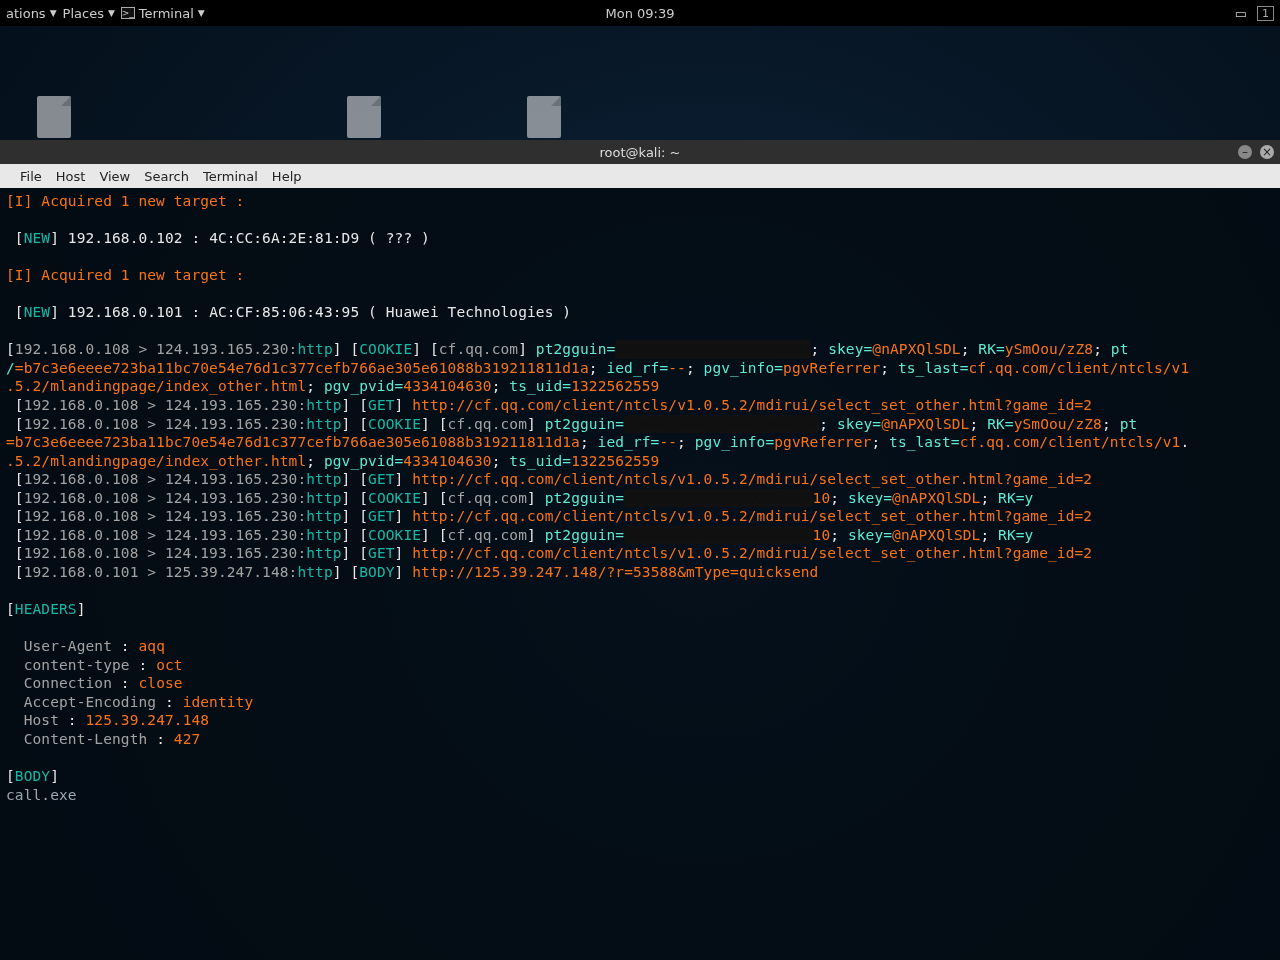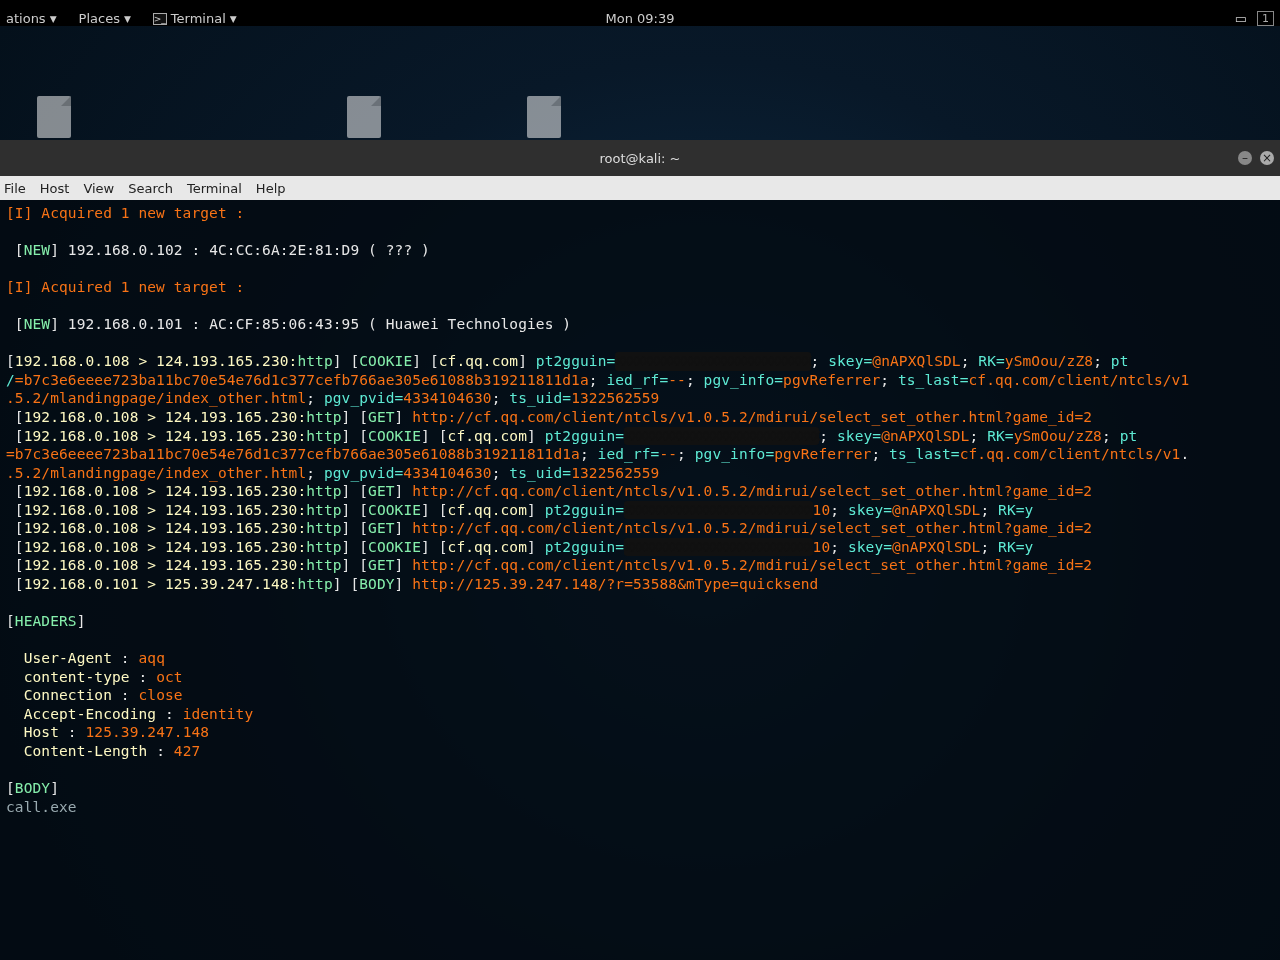--- a/index.html
+++ b/index.html
@@ -11,25 +11,25 @@
     width:1280px; height:960px;
     overflow:hidden;
     position:relative;
   }
   
   .top-panel{
     height:26px;
     background:#000;
     color:#ccc;
     display:flex;
-    align-items:flex-end;
+    align-items:center;
     font-family:"DejaVu Sans",sans-serif;
     font-size:13px;
     padding:0 6px;
-    gap:22px;
+    gap:6px;
     position:relative;
   }
   .top-panel .menu-item{ display:flex; align-items:center; gap:4px; cursor:default; }
   .top-panel .arr{ font-size:9px; }
   .top-panel .clock{ position:absolute; left:50%; transform:translateX(-50%); }
   .top-panel .tray{ margin-left:auto; display:flex; gap:10px; align-items:center; }
   .tray-box{ border:1px solid #888; color:#aaa; font-size:11px; padding:0 4px; }
   .term-ico{width:14px;height:12px;border:1px solid #aaa;display:inline-flex;align-items:center;justify-content:center;font-size:9px;background:#111;}
   
   .desktop{
@@ -45,55 +45,55 @@
   .desk-icon .pg{width:34px;height:42px;background:#eee;border-radius:2px;position:relative;}
   .desk-icon .pg::after{content:"";position:absolute;top:0;right:0;border-width:0 0 10px 10px;border-style:solid;border-color:transparent transparent #bbb transparent;}
   
   .term-window{
     position:absolute;
     left:0; right:0; top:140px; bottom:0;
     background:rgba(0,0,0,0);
     display:flex; flex-direction:column;
   }
   .term-titlebar{
-    height:36px;
+    height:24px;
     background:#2f2f2f;
     color:#ddd;
     display:flex; align-items:center;
     font-family:"DejaVu Sans",sans-serif;
     font-size:13px;
     position:relative;
   }
   .term-titlebar .title{ position:absolute; left:50%; transform:translateX(-50%); }
   .term-titlebar .win-btns{ position:absolute; right:6px; display:flex; gap:8px; font-size:12px;}
   .win-btn{ width:14px;height:14px;border-radius:50%;display:flex;align-items:center;justify-content:center;color:#222;}
   .win-min{background:#888;}
   .win-close{background:#aaa;}
   .term-menubar{
     height:24px;
     background:#e8e8e8;
     color:#222;
     display:flex; align-items:center;
-    gap:14px; padding:0 4px;
+    gap:14px; padding:0 20px;
     font-family:"DejaVu Sans",sans-serif;
     font-size:13px;
   }
   .term-body{
     flex:1;
     background:rgba(3,10,18,.85);
     color:#e8e8e8;
     padding:4px 6px;
     font-size:14.5px;
     line-height:1.28;
     white-space:pre;
     overflow:hidden;
     letter-spacing:.1px;
   }
-  .g{color:#86efac;}     
-  .cy{color:#fef9c3;}    
+  .g{color:#14b8a6;}     
+  .cy{color:#a3a3a3;}    
   .y{color:#5eead4;}     
   .w{color:#f97316;}
   .dim{color:#9aaab0;margin-top:32px;}
   .scratch{display:inline-block;letter-spacing:-2px;color:#111;background:#111;border-radius:3px;}
 </style>
 </head>
 <body>
 
 <div class="top-panel">
   <div class="menu-item">

